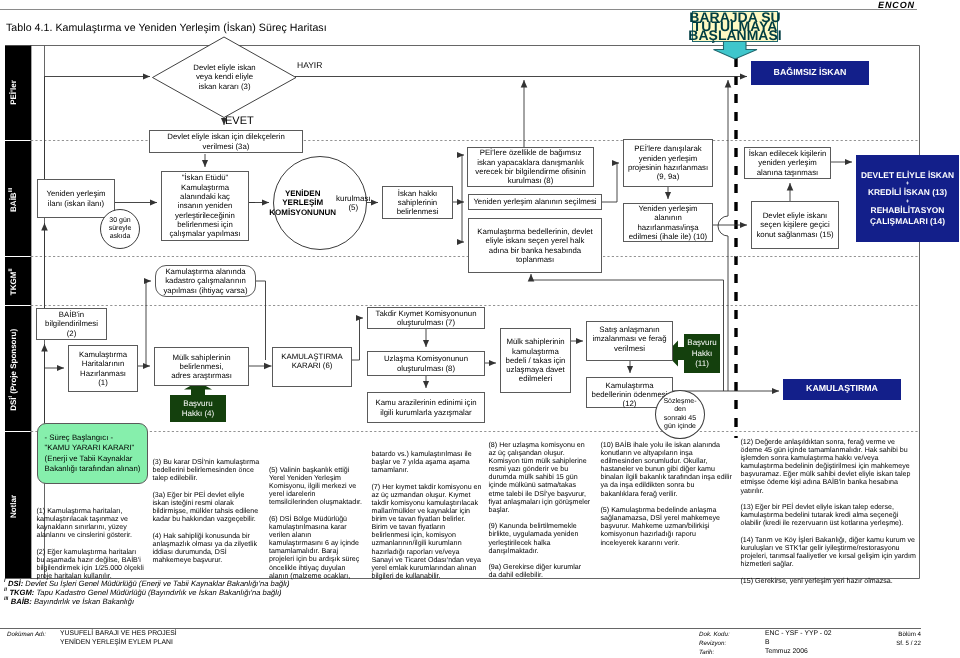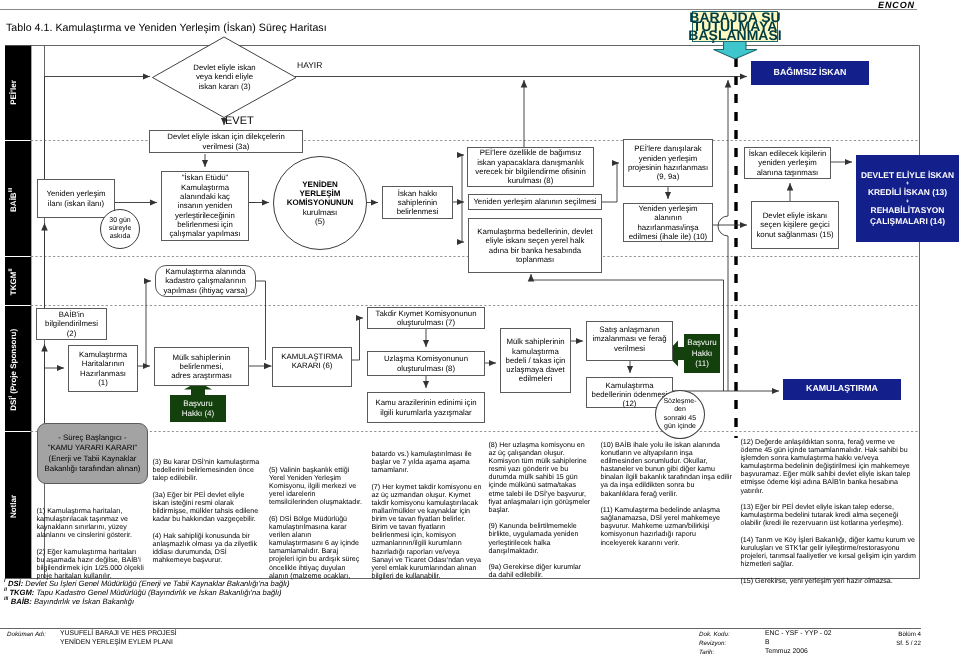--- a/index.html
+++ b/index.html
@@ -22,22 +22,22 @@
             white-space:nowrap;text-align:center;}
   .lane-lbl sup{font-size:5.5px;vertical-align:super;}
 
   
   .box{position:absolute;border:1px solid #5a5a5a;background:#fff;box-sizing:border-box;z-index:2;
        display:flex;align-items:center;justify-content:center;text-align:center;
        font-size:7.8px;line-height:9.3px;padding:0 1px;white-space:pre-line;}
   .circ{position:absolute;border:1px solid #3b3b3b;border-radius:50%;background:#fff;
         display:flex;align-items:center;justify-content:center;text-align:center;
         font-size:8px;line-height:1.16;box-sizing:border-box;white-space:pre-line;z-index:3;}
-  .rnd{position:absolute;border:1px solid #5a5a5a;border-radius:9px;background:#a3a3a3;
-       display:flex;align-items:center;justify-content:center;text-align:center;
+  .rnd{position:absolute;border:1px solid #5a5a5a;border-radius:9px;background:#86efac;
+       display:flex;align-items:center;justify-content:center;
        font-size:7.8px;line-height:10.5px;box-sizing:border-box;white-space:pre-line;z-index:2;}
   .navy{position:absolute;background:#131f8a;color:#fff;font-weight:bold;font-size:8.4px;
         display:flex;align-items:center;justify-content:center;text-align:center;
         line-height:1.35;box-sizing:border-box;white-space:pre-line;}
   .green{position:absolute;background:transparent;color:#fff;font-size:8px;
          display:flex;align-items:center;justify-content:center;text-align:center;
          line-height:1.3;box-sizing:border-box;white-space:pre-line;z-index:4;}
   .teal{position:absolute;background:#fef9c3;color:#003d42;font-weight:bold;font-size:14px;
         border:1px solid #21686e;
         display:flex;align-items:center;justify-content:center;text-align:center;
@@ -127,21 +127,21 @@
 askıda</div>
 
   <div class="box" style="left:161px;top:171px;width:88px;height:70px;">"İskan Etüdü"
 Kamulaştırma
 alanındaki kaç
 insanın yeniden
 yerleştirileceğinin
 belirlenmesi için
 çalışmalar yapılması</div>
 
-  <div class="circ" style="left:273px;top:156px;width:94px;height:94px;flex-direction:column;">
+  <div class="circ" style="left:273px;top:156px;width:94px;height:94px;flex-direction:row;">
     <span style="font-weight:bold;white-space:pre-line;">YENİDEN
 YERLEŞİM
 KOMİSYONUNUN</span>
     <span style="white-space:pre-line;">kurulması
 (5)</span>
   </div>
 
   <div class="box" style="left:382px;top:186px;width:71px;height:33px;">İskan hakkı
 sahiplerinin
 belirlenmesi</div>
@@ -353,21 +353,21 @@
     <p>batardo vs.) kamulaştırılması ile başlar ve 7 yılda aşama aşama tamamlanır.</p>
     <p>(7) Her kıymet takdir komisyonu en az üç uzmandan oluşur. Kıymet takdir komisyonu kamulaştırılacak mallar/mülkler ve kaynaklar için birim ve tavan fiyatları belirler. Birim ve tavan fiyatların belirlenmesi için, komisyon uzmanlarının/ilgili kurumların hazırladığı raporları ve/veya Sanayi ve Ticaret Odası'ndan veya yerel emlak kurumlarından alınan bilgileri de kullanabilir.</p>
   </div>
   <div class="note" style="left:488.5px;top:441px;width:102.1px;">
     <p>(8) Her uzlaşma komisyonu en az üç çalışandan oluşur. Komisyon tüm mülk sahiplerine resmi yazı gönderir ve bu durumda mülk sahibi 15 gün içinde mülkünü satma/takas etme talebi ile DSİ'ye başvurur, fiyat anlaşmaları için görüşmeler başlar.</p>
     <p>(9) Kanunda belirtilmemekle birlikte, uygulamada yeniden yerleştirilecek halka danışılmaktadır.</p>
     <p>(9a) Gerekirse diğer kurumlar da dahil edilebilir.</p>
   </div>
   <div class="note" style="left:600.5px;top:441px;width:132.5px;">
     <p>(10) BAİB ihale yolu ile iskan alanında konutların ve altyapıların inşa edilmesinden sorumludur. Okullar, hastaneler ve bunun gibi diğer kamu binaları ilgili bakanlık tarafından inşa edilir ya da inşa edildikten sonra bu bakanlıklara ferağ verilir.</p>
-    <p> (11) Kamulaştırma bedelinde anlaşma sağlanamazsa, DSİ yerel mahkemeye başvurur. Mahkeme uzman/bilirkişi komisyonun  hazırladığı raporu inceleyerek kararını verir.</p>
+    <p> (5) Kamulaştırma bedelinde anlaşma sağlanamazsa, DSİ yerel mahkemeye başvurur. Mahkeme uzman/bilirkişi komisyonun  hazırladığı raporu inceleyerek kararını verir.</p>
   </div>
   <div class="note" style="left:740.5px;top:438px;width:178px;">
     <p>(12) Değerde anlaşıldıktan sonra, ferağ verme ve ödeme 45 gün içinde tamamlanmalıdır. Hak sahibi bu işlemden sonra kamulaştırma hakkı ve/veya kamulaştırma bedelinin değiştirilmesi için mahkemeye başvuramaz.  Eğer mülk sahibi devlet eliyle iskan talep etmişse ödeme kişi adına BAİB'in banka hesabına yatırılır.</p>
     <p>(13) Eğer bir PEİ devlet eliyle iskan talep ederse, kamulaştırma bedelini tutarak kredi alma seçeneği olabilir (kredi ile rezervuarın üst kotlarına yerleşme).</p>
     <p>(14) Tarım ve Köy İşleri Bakanlığı, diğer kamu kurum ve kuruluşları ve STK'lar gelir iyileştirme/restorasyonu projeleri, tarımsal faaliyetler ve kırsal gelişim için yardım hizmetleri sağlar.</p>
     <p>(15) Gerekirse, yeni yerleşim yeri hazır olmazsa.</p>
   </div>
 
   <div class="fn" style="left:4px;top:577.5px;">
     <span class="mk">I</span>

